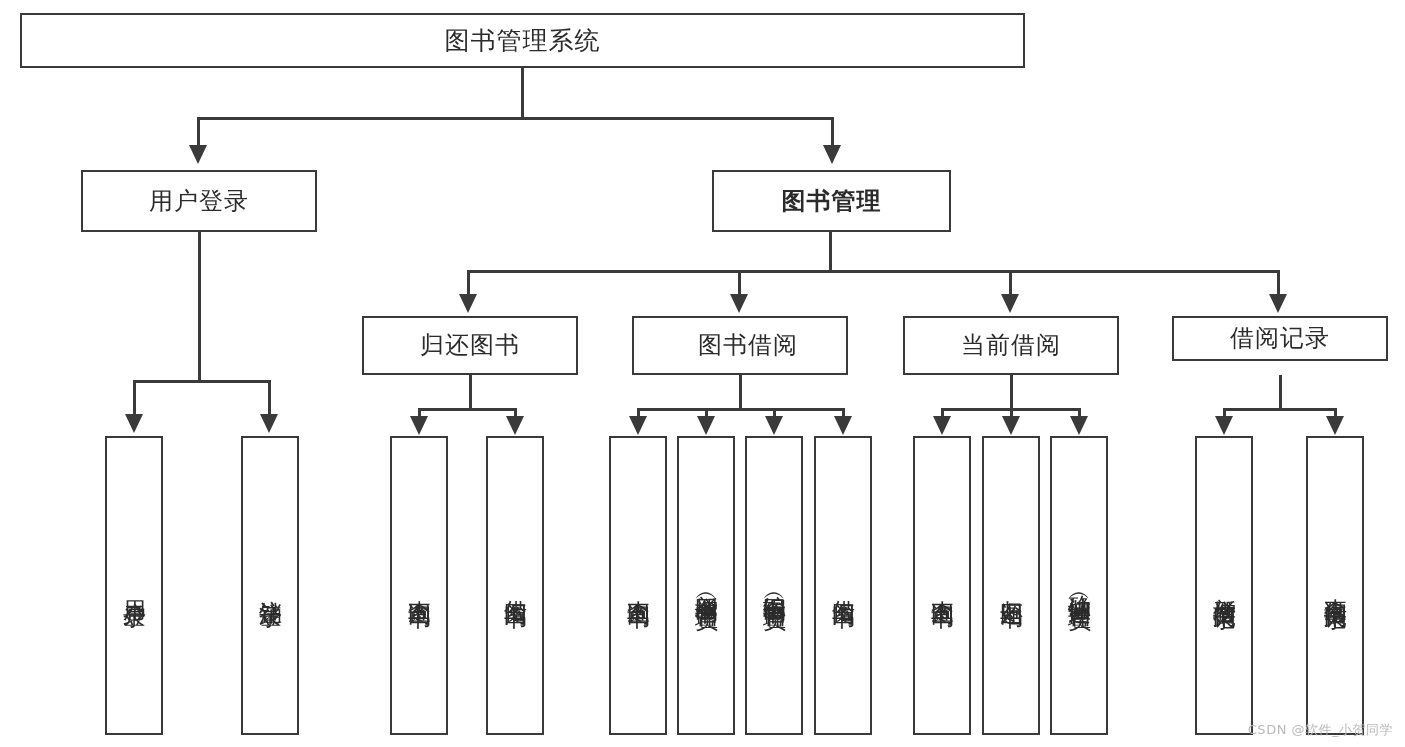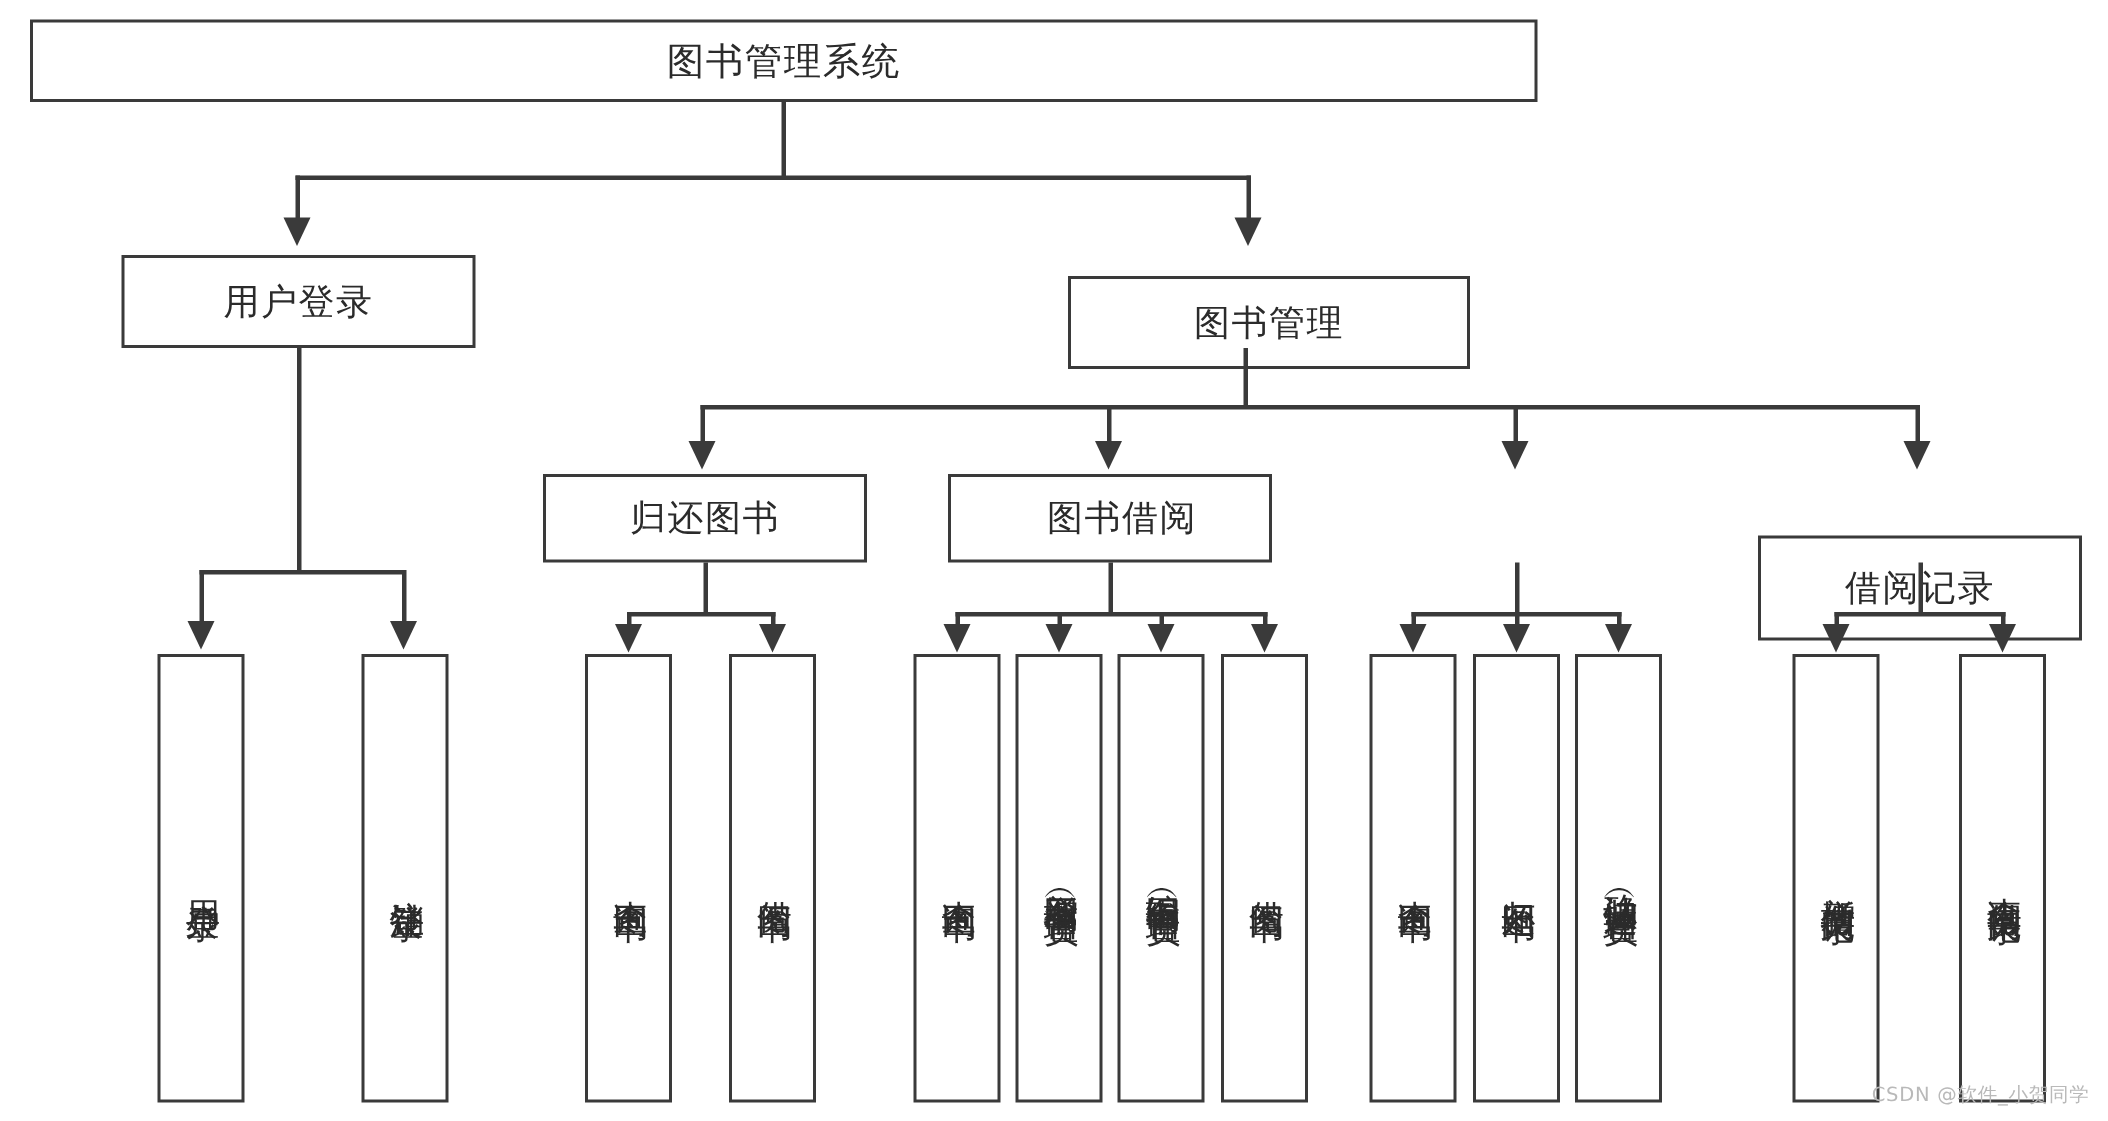--- a/index.html
+++ b/index.html
@@ -92,21 +92,21 @@
   <div class="edge edge-h" style="left:197px; top:117px; width:637px; height:3px;"></div>
 
   <div class="edge edge-v" style="left:197px; top:117px; width:3px; height:30px;"></div>
   <div class="arrow" style="left:189px; top:145px;"></div>
   <div class="edge edge-v" style="left:831px; top:117px; width:3px; height:30px;"></div>
   <div class="arrow" style="left:823px; top:145px;"></div>
 
   <div class="node node-h" style="left:81px; top:170px; width:236px; height:62px;">
     <span>用户登录</span>
   </div>
-  <div class="node node-h" style="left:712px; top:184px; width:268px; height:62px;">
+  <div class="node node-h" style="left:712px; top:170px; width:239px; height:62px;font-weight:bold;">
     <span>图书管理</span>
   </div>
 
   <div class="edge edge-v" style="left:198px; top:232px; width:3px; height:150px;"></div>
   <div class="edge edge-h" style="left:133px; top:380px; width:137px; height:3px;"></div>
   <div class="edge edge-v" style="left:133px; top:380px; width:3px; height:36px;"></div>
   <div class="arrow" style="left:125px; top:414px;"></div>
   <div class="edge edge-v" style="left:268px; top:380px; width:3px; height:36px;"></div>
   <div class="arrow" style="left:260px; top:414px;"></div>
 
@@ -131,21 +131,24 @@
 
   <div class="edge edge-v" style="left:1277px; top:270px; width:3px; height:26px;"></div>
   <div class="arrow" style="left:1269px; top:294px;"></div>
 
   <div class="node node-h" style="left:362px; top:316px; width:216px; height:59px;">
     <span>归还图书</span>
   </div>
   <div class="node node-h" style="left:632px; top:316px; width:216px; height:59px;padding-left:16px;">
     <span>图书借阅</span>
   </div>
-  <div class="node node-h" style="left:1172px; top:316px; width:216px; height:70px;margin-top:41px;">
+  <div class="node node-h" style="left:903px; top:316px; width:216px; height:59px;">
+    <span>当前借阅</span>
+  </div>
+  <div class="node node-h" style="left:1172px; top:316px; width:216px; height:45px;">
     <span>借阅记录</span>
   </div>
 
   <div class="edge edge-v" style="left:469px; top:375px; width:3px; height:35px;"></div>
   <div class="edge edge-h" style="left:418px; top:408px; width:99px; height:3px;"></div>
   <div class="edge edge-v" style="left:418px; top:408px; width:3px; height:10px;"></div>
   <div class="arrow" style="left:410px; top:416px;"></div>
   <div class="edge edge-v" style="left:514px; top:408px; width:3px; height:10px;"></div>
   <div class="arrow" style="left:506px; top:416px;"></div>
 

